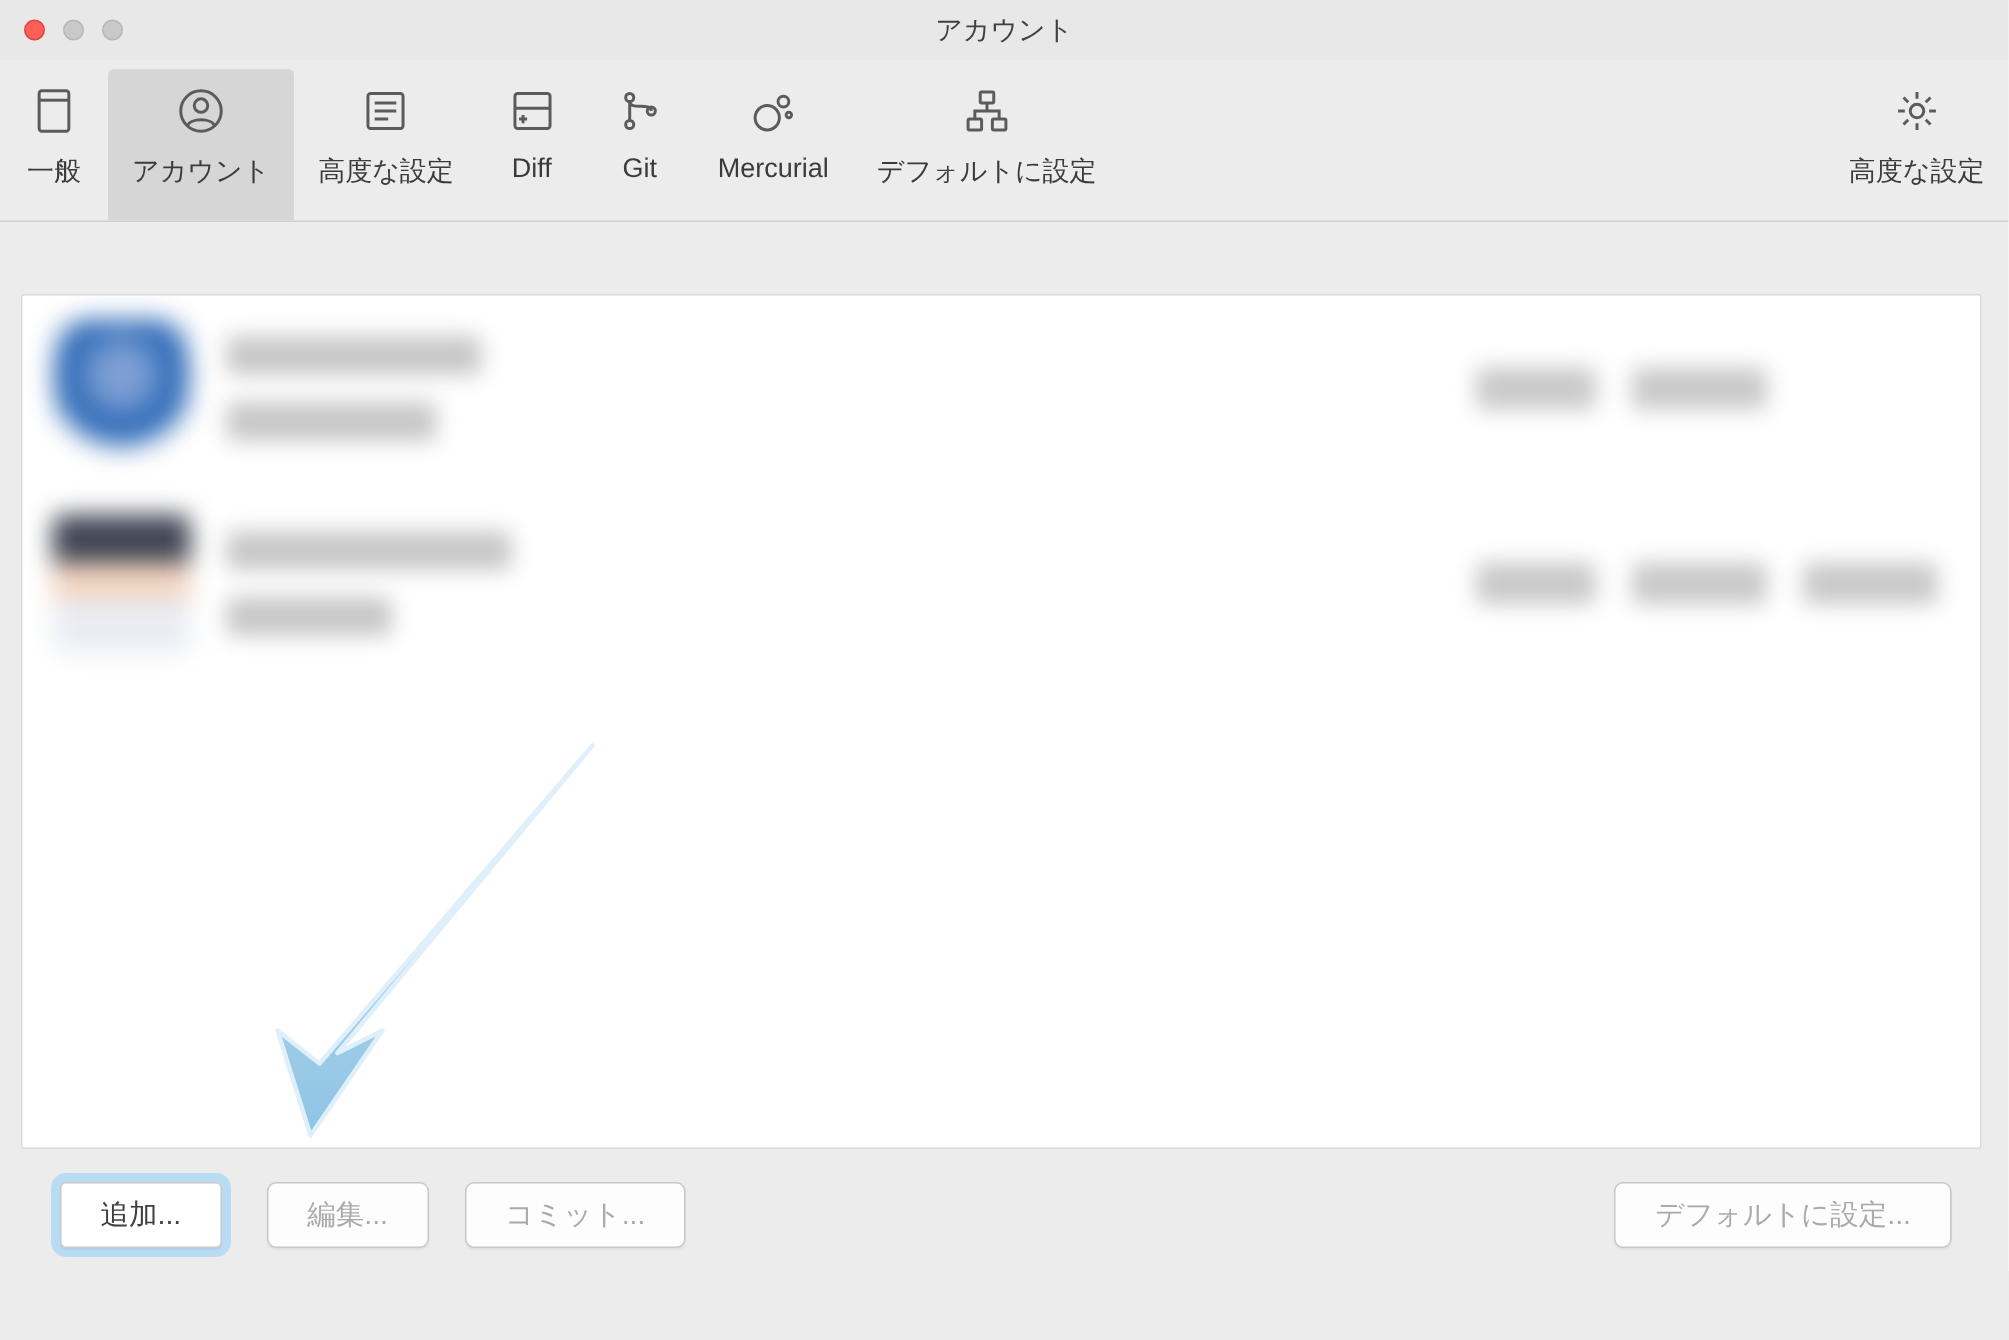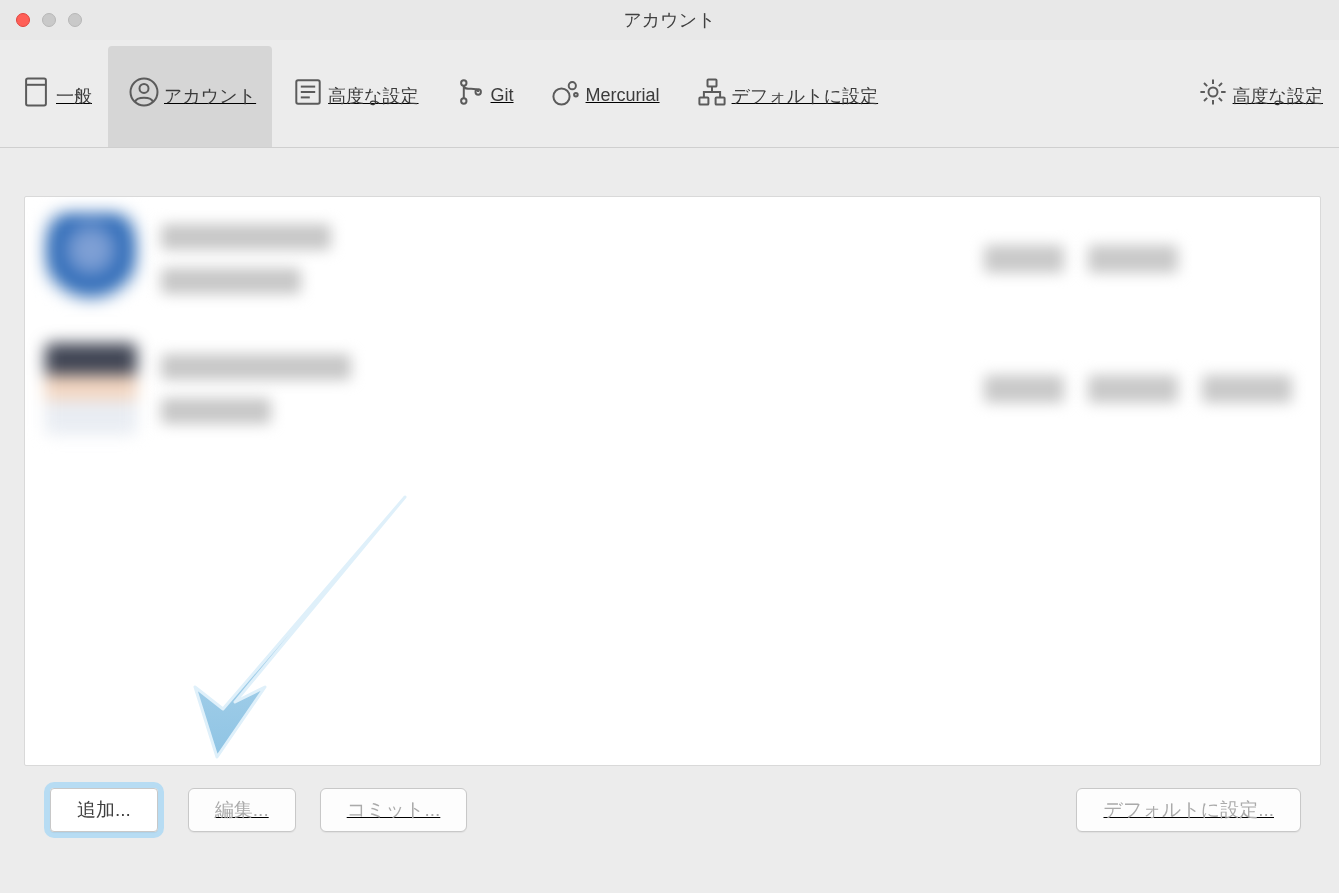--- a/index.html
+++ b/index.html
@@ -23,30 +23,30 @@
   }
 
   
   .toolbar {
     display: flex; align-items: flex-start;
     background: #ececec; border-bottom: 1px solid #cfcfcf;
     height: 108px; padding-top: 6px;
   }
   .toolbar-spacer { flex: 1; }
   .tab {
-    display: flex; flex-direction: row; align-items: center; justify-content: flex-start;
-    padding: 8px 16px 10px; cursor: default; height: 100%; text-decoration: underline;
+    display: flex; flex-direction: column; align-items: center; justify-content: flex-start;
+    padding: 8px 16px 10px; cursor: default; height: 100%;
   }
   .tab.active { background: #d6d6d6; border-radius: 4px 4px 0 0; }
   .tab-icon { width: 40px; height: 40px; display:flex; align-items:center; justify-content:center; margin-bottom: 8px; }
   .tab-icon svg { stroke: #5b5b5b; fill: none; stroke-width: 2.2; }
   .tab-label { font-size: 18px; color: #3b3b3b; white-space: nowrap; }
 
   
-  .content { padding: 48px 18px 18px 24px; text-decoration: underline; }
+  .content { padding: 48px 18px 18px 14px; }
   .account-list {
     background: #ffffff; border: 1px solid #d9d9d9; border-radius: 2px;
     height: 570px; position: relative; overflow: hidden;
   }
   .account-row {
     display: flex; align-items: center; gap: 24px;
     padding: 16px 28px 22px 20px;
   }
   .avatar { width: 92px; height: 92px; border-radius: 6px; filter: blur(8px); }
   .avatar.blue { background: radial-gradient(circle at 50% 40%, #7fa0d5 20%, #1a5db0 55%, #ffffff 75%); }
@@ -124,20 +124,32 @@
       <svg viewBox="0 0 40 40" width="36" height="36">
           <rect x="7" y="7" width="26" height="26" rx="2"></rect>
           <line x1="12" y1="14" x2="28" y2="14"></line>
           <line x1="12" y1="20" x2="28" y2="20"></line>
           <line x1="12" y1="26" x2="22" y2="26"></line>
         </svg>
     </div>
     <div class="tab-label">高度な設定</div>
   </div>
 
+  <div class="tab">
+    <div class="tab-icon">
+      <svg viewBox="0 0 40 40" width="36" height="36">
+          <rect x="7" y="7" width="26" height="26" rx="2"></rect>
+          <line x1="7" y1="18" x2="33" y2="18"></line>
+          <line x1="12" y1="26" x2="12" y2="26"></line>
+          <line x1="10" y1="26" x2="16" y2="26"></line>
+          <line x1="13" y1="23" x2="13" y2="29"></line>
+        </svg>
+    </div>
+    <div class="tab-label">Diff</div>
+  </div>
 
   <div class="tab">
     <div class="tab-icon">
       <svg viewBox="0 0 40 40" width="36" height="36">
           <circle cx="12" cy="10" r="3"></circle>
           <circle cx="12" cy="30" r="3"></circle>
           <circle cx="28" cy="20" r="3"></circle>
           <path d="M12 13v14"></path>
           <path d="M12 13c0 7 16 0 16 7"></path>
         </svg>

